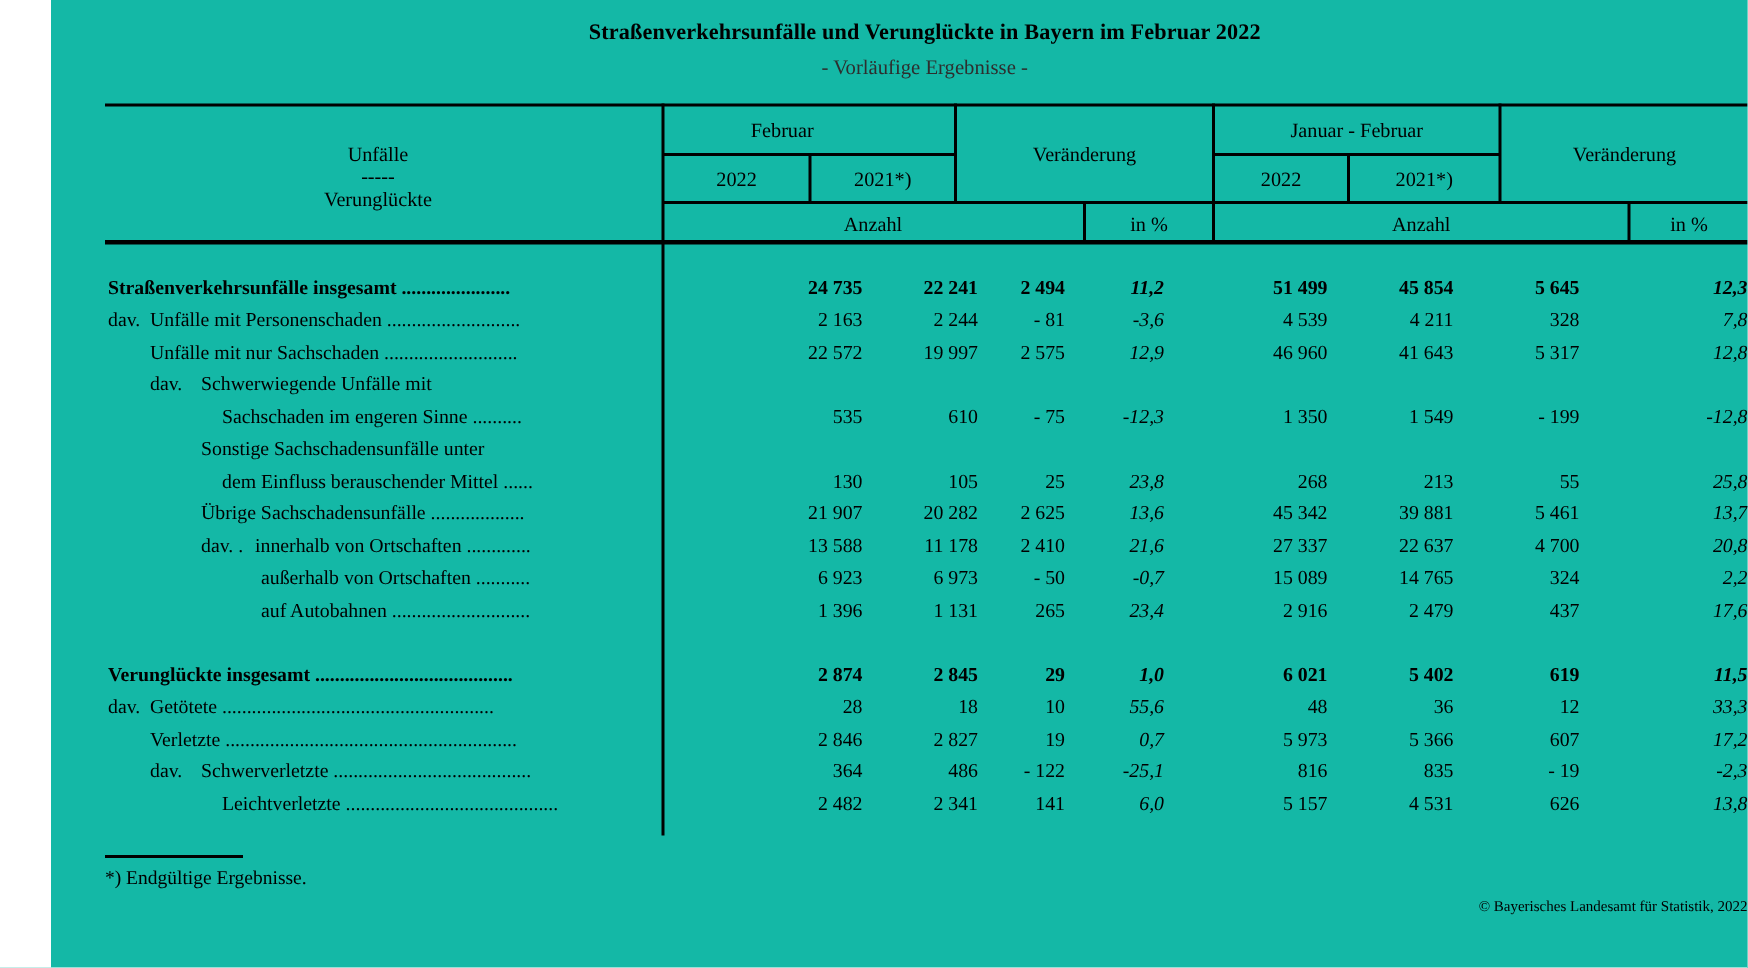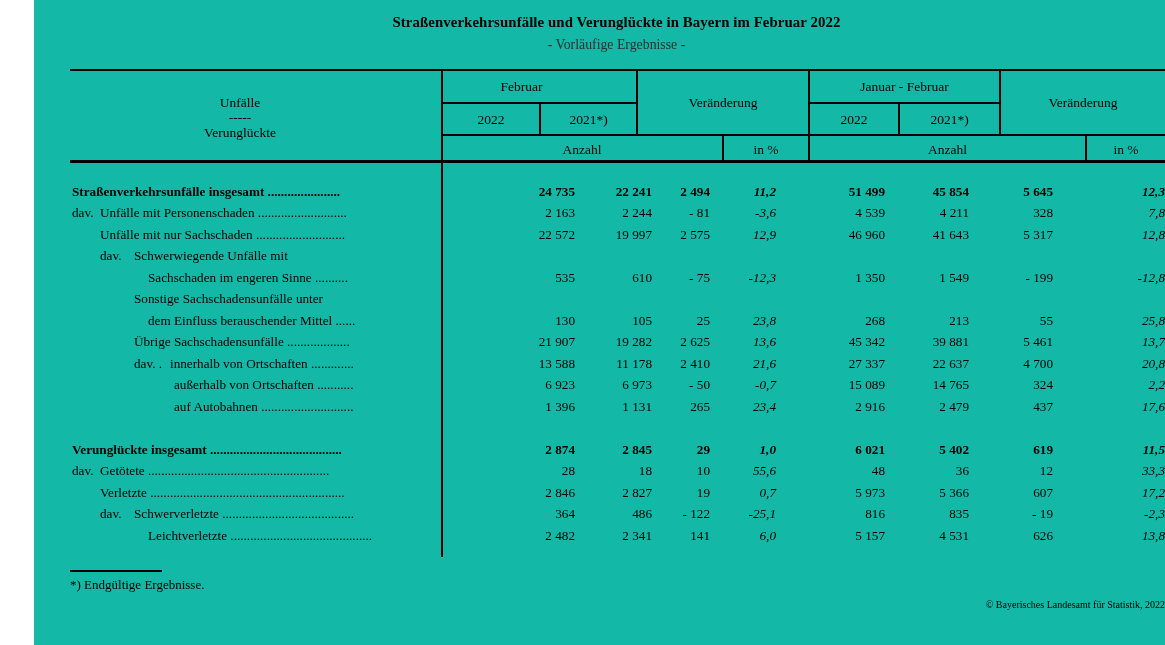--- a/index.html
+++ b/index.html
@@ -55,21 +55,21 @@
   <div class="hline" style="left:408px; top:134px; width:723px; height:2px;"></div>
   <div class="vline" style="left:407px; top:69px; width:2px; height:488px;"></div>
   <div class="vline" style="left:602px; top:69px; width:2px; height:67px;"></div>
   <div class="vline" style="left:774px; top:69px; width:2px; height:93px;"></div>
   <div class="vline" style="left:965px; top:69px; width:2px; height:67px;"></div>
   <div class="vline" style="left:505px; top:103px; width:2px; height:33px;"></div>
   <div class="vline" style="left:864px; top:103px; width:2px; height:33px;"></div>
   <div class="vline" style="left:688px; top:135px; width:2px; height:27px;"></div>
   <div class="vline" style="left:1051px; top:135px; width:2px; height:27px;"></div>
 
-  <div class="hcell stack" style="left:20px; top:69px; width:372px; height:96px;">
+  <div class="hcell stack" style="left:32px; top:69px; width:372px; height:96px;">
     <span>Unfälle</span>
     <span>-----</span>
     <span>Verunglückte</span>
   </div>
   <div class="hcell" style="left:408px; top:71px; width:159px; height:31px;">Februar</div>
   <div class="hcell" style="left:408px; top:104px; width:98px; height:30px;">2022</div>
   <div class="hcell" style="left:506px; top:104px; width:97px; height:30px;">2021*)</div>
   <div class="hcell" style="left:604px; top:71px; width:170px; height:63px;">Veränderung</div>
   <div class="hcell" style="left:776px; top:71px; width:189px; height:31px;border-radius:14px;">Januar - Februar</div>
   <div class="hcell" style="left:776px; top:104px; width:88px; height:30px;">2022</div>
@@ -169,21 +169,21 @@
           <td class="num c3">25</td>
           <td class="num c4 pct">23,8</td>
           <td class="num c5">268</td>
           <td class="num c6">213</td>
           <td class="num c7">55</td>
           <td class="num c8 pct">25,8</td>
         </tr>
         <tr>
           <td class="lab"><span class="txt" style="padding-left: 64px; text-align: center;">Übrige Sachschadensunfälle ...................</span></td>
           <td class="num c1">21 907</td>
-          <td class="num c2">19 282</td>
+          <td class="num c2">20 282</td>
           <td class="num c3">2 625</td>
           <td class="num c4 pct">13,6</td>
           <td class="num c5">45 342</td>
           <td class="num c6">39 881</td>
           <td class="num c7">5 461</td>
           <td class="num c8 pct">13,7</td>
         </tr>
         <tr>
           <td class="lab"><span class="pfx" style="left: 64px;">dav. .</span><span class="txt" style="padding-left: 100px;">innerhalb von Ortschaften .............</span></td>
           <td class="num c1">13 588</td>

